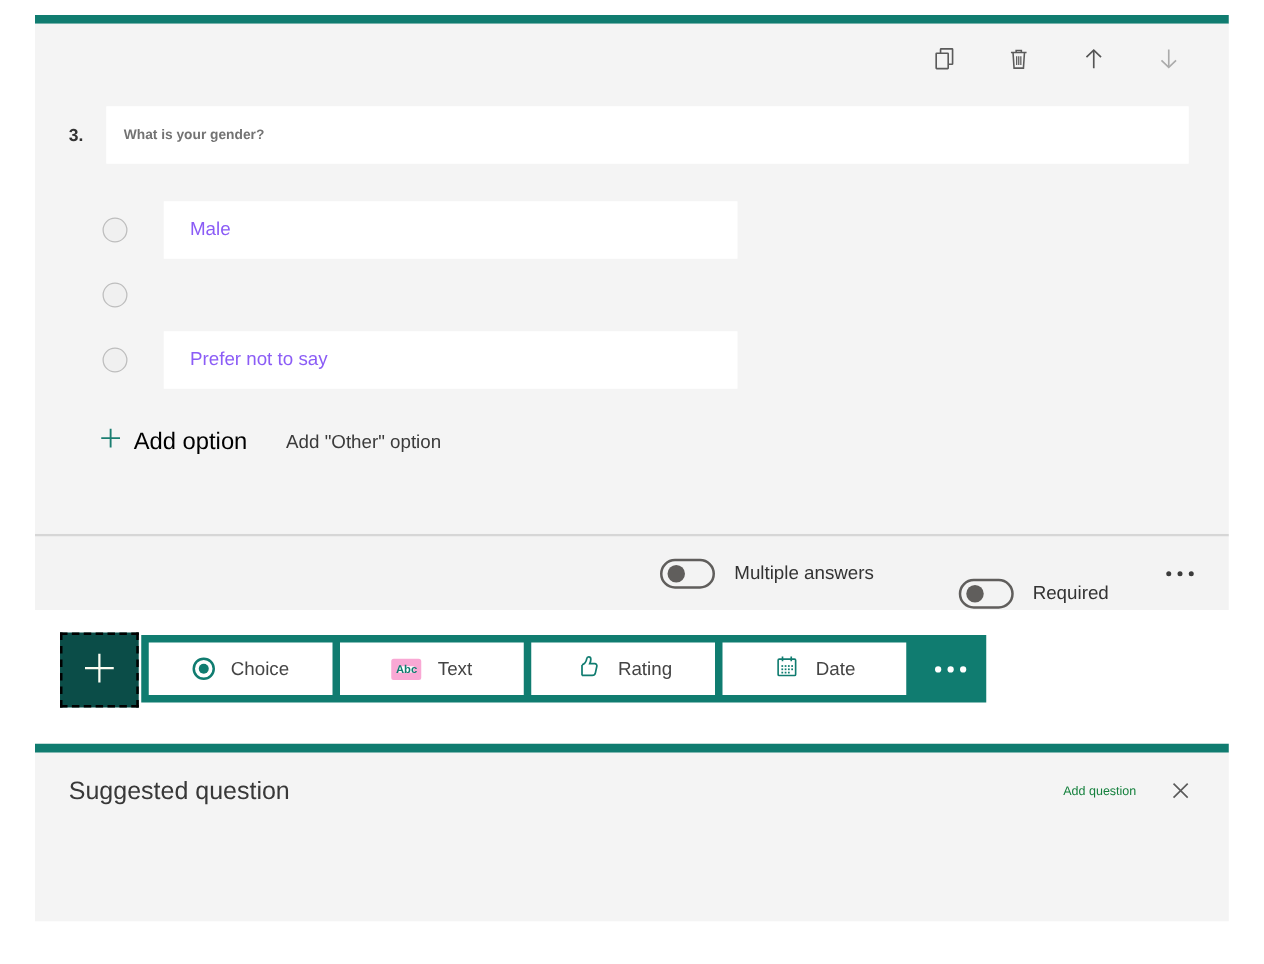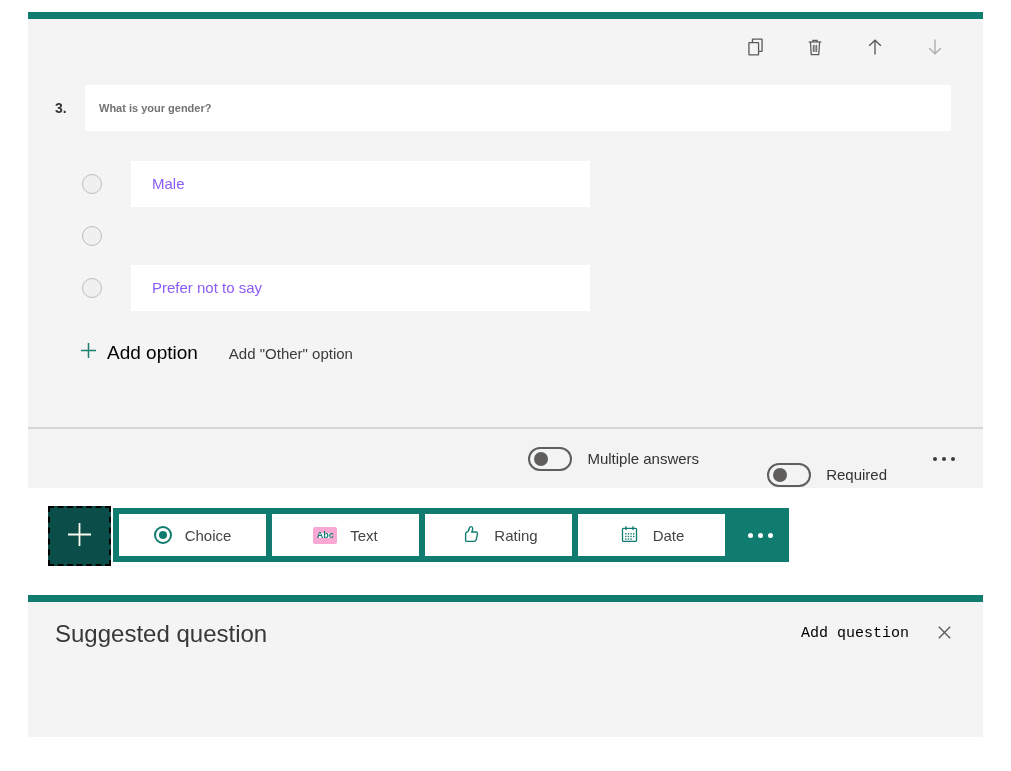--- a/index.html
+++ b/index.html
@@ -65,24 +65,24 @@
              align-items:center; justify-content:center; flex:none; }
   .bar-more { flex:1; height:42px; background:none; border:none; cursor:pointer;
               display:flex; align-items:center; justify-content:center; gap:5px; }
   .bar-more i { width:5px; height:5px; border-radius:50%; background:#fff; display:block; }
 
   
   .suggested-card { position:absolute; left:28px; top:595px; width:955px; height:142px;
                     background:#F4F4F4; border-top:7px solid #107C70; }
   .suggested-header { display:flex; align-items:center; justify-content:space-between;
                       height:63px; padding:0 29px 0 27px; }
-  .suggested-title { font-size:24px; font-weight:normal; color:#383838; }
+  .suggested-title { font-size:20px; font-weight:normal; color:#383838; }
   .suggested-actions { display:flex; align-items:center; gap:25px; }
-  .add-question-link { background:none; border:none; font-family:Liberation Mono, monospace; font-size:15px;
-                       color:#000000; cursor:pointer; }
+  .add-question-link { background:none; border:none; font-family:Liberation Sans, sans-serif; font-size:10px;
+                       color:#15803d; cursor:pointer; }
   .close-btn { background:none; border:none; cursor:pointer; width:20px; height:20px;
                display:flex; align-items:center; justify-content:center; }
   .suggested-row { margin:0 25px 0 24px; height:47px; background:#fff;
                    display:flex; align-items:center; justify-content:space-between;
                    padding:0 27px 0 18px; }
   .suggested-q-text { font-size:15px; color:#333; }
   .gray-radio { width:17px; height:17px; border:1.5px solid #9a9a9a; border-radius:50%;
                 display:flex; align-items:center; justify-content:center; flex:none; }
   .gray-radio i { width:9px; height:9px; border-radius:50%; background:#9b9b9b; display:block; }
 </style>

